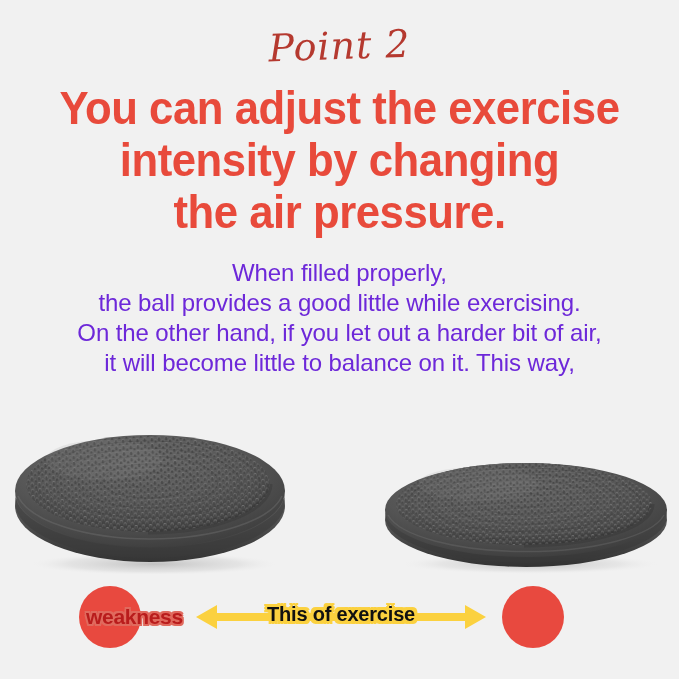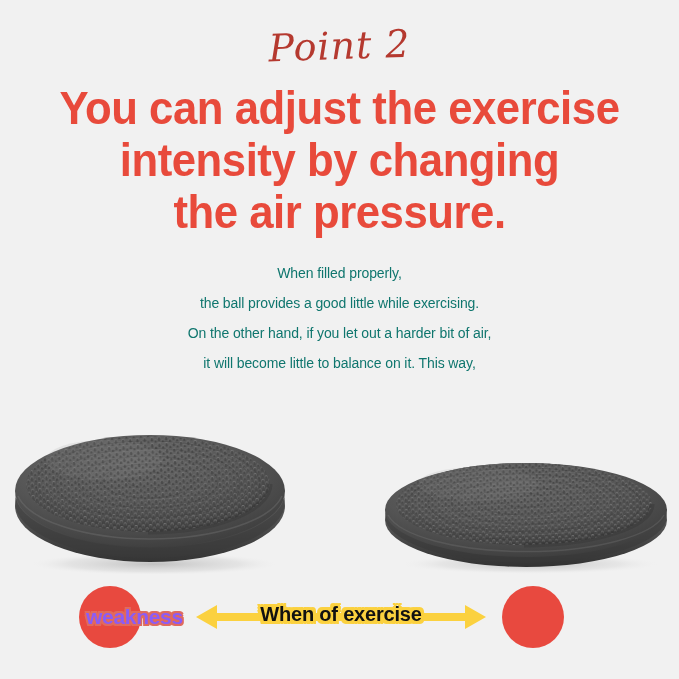--- a/index.html
+++ b/index.html
@@ -51,22 +51,22 @@
   }
   .headline-line { display: block; white-space: nowrap; }
 
   
   .body-copy {
     position: absolute;
     left: 0;
     top: 258px;
     width: 679px;
     text-align: center;
-    color: #0f766e;
-    font-size: 14px;
+    color: #6d28d9;
+    font-size: 24px;
     font-weight: 400;
     line-height: 30px;
     letter-spacing: -0.1px;
   }
   .body-line { display: block; white-space: nowrap; }
 
   
   .disc {
     position: absolute;
   }
@@ -89,21 +89,21 @@
     background: #e8493f;
   }
   .scale-bubble.left  { left: 79px; }
   .scale-bubble.right { left: 502px; }
 
   .scale-label {
     position: absolute;
     top: 16px;
     height: 30px;
     line-height: 30px;
-    color: #8b5cf6;
+    color: #b91c1c;
     font-size: 21px;
     font-weight: bold;
     letter-spacing: -0.3px;
     white-space: nowrap;
     text-shadow:
       -1.6px -1.6px 0 #e06a5e,  1.6px -1.6px 0 #e06a5e,
       -1.6px  1.6px 0 #e06a5e,  1.6px  1.6px 0 #e06a5e,
       -1.6px 0 0 #e06a5e, 1.6px 0 0 #e06a5e,
        0 -1.6px 0 #e06a5e, 0 1.6px 0 #e06a5e;
   }
@@ -280,19 +280,19 @@
 
     <div class="scale-bubble left"></div>
     <div class="scale-label left">weakness</div>
 
     <div class="arrow-wrap">
       <svg width="290" height="38" viewBox="0 0 290 38" aria-hidden="true">
         <line x1="18" y1="19" x2="272" y2="19" stroke="#fbd13f" stroke-width="8" stroke-linecap="butt"></line>
         <polygon points="0,19 21,7 21,31" fill="#fbd13f"></polygon>
         <polygon points="290,19 269,7 269,31" fill="#fbd13f"></polygon>
       </svg>
-      <div class="arrow-text">When of exercise</div>
+      <div class="arrow-text">This of exercise</div>
     </div>
 
     <div class="scale-bubble right"></div>
   </div>
 
 </div>
 
 </body></html>

